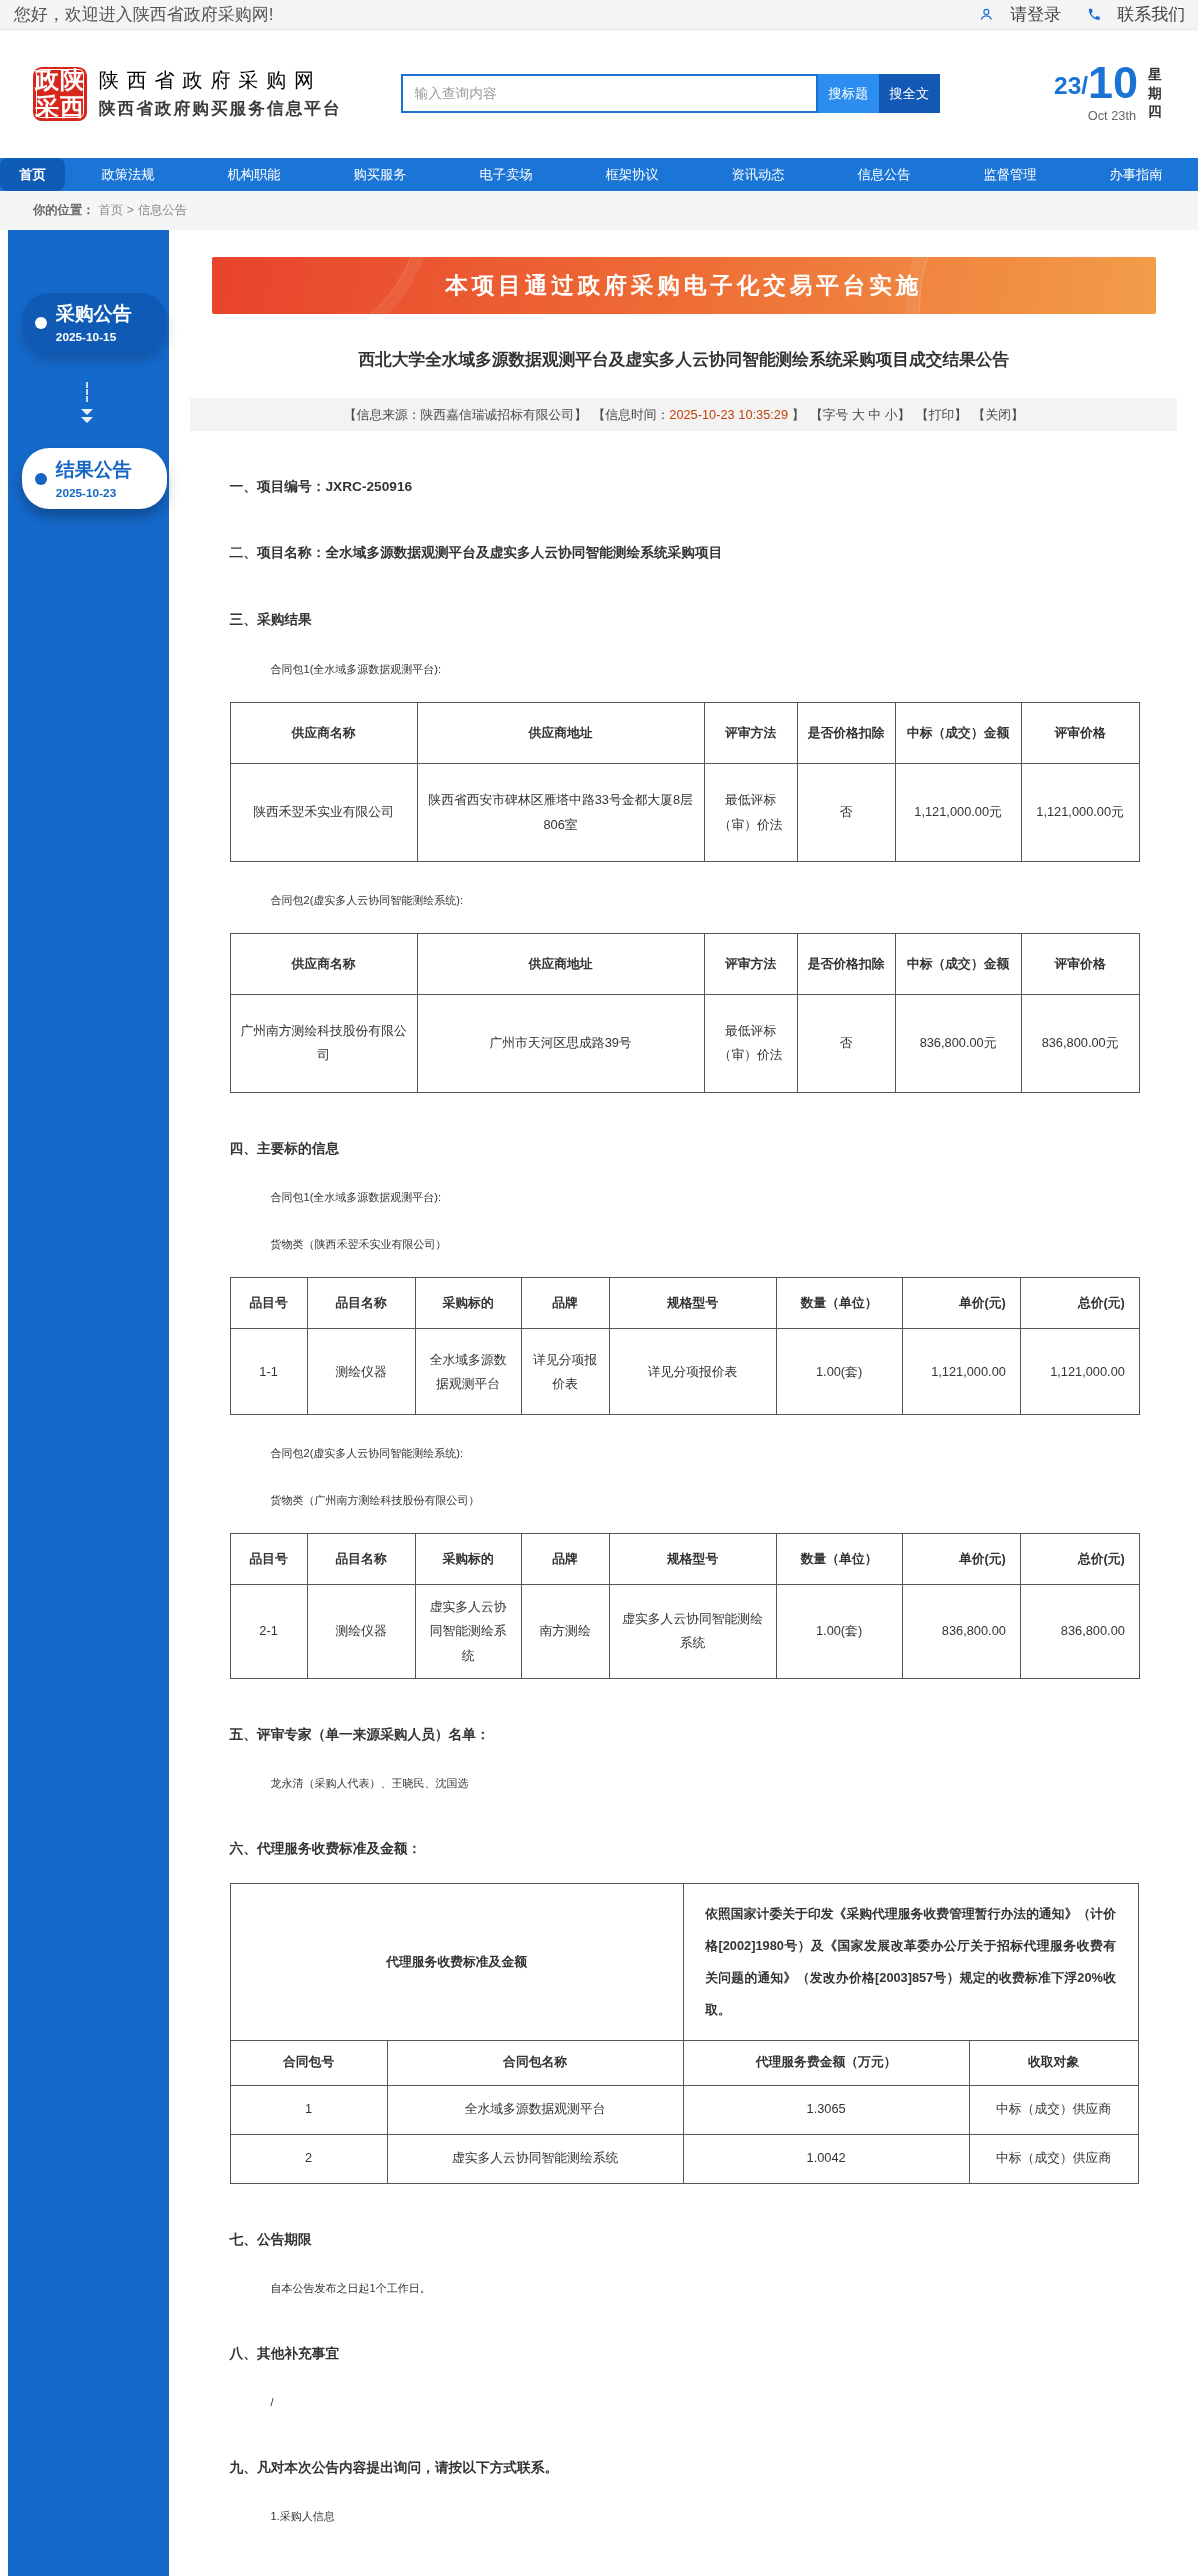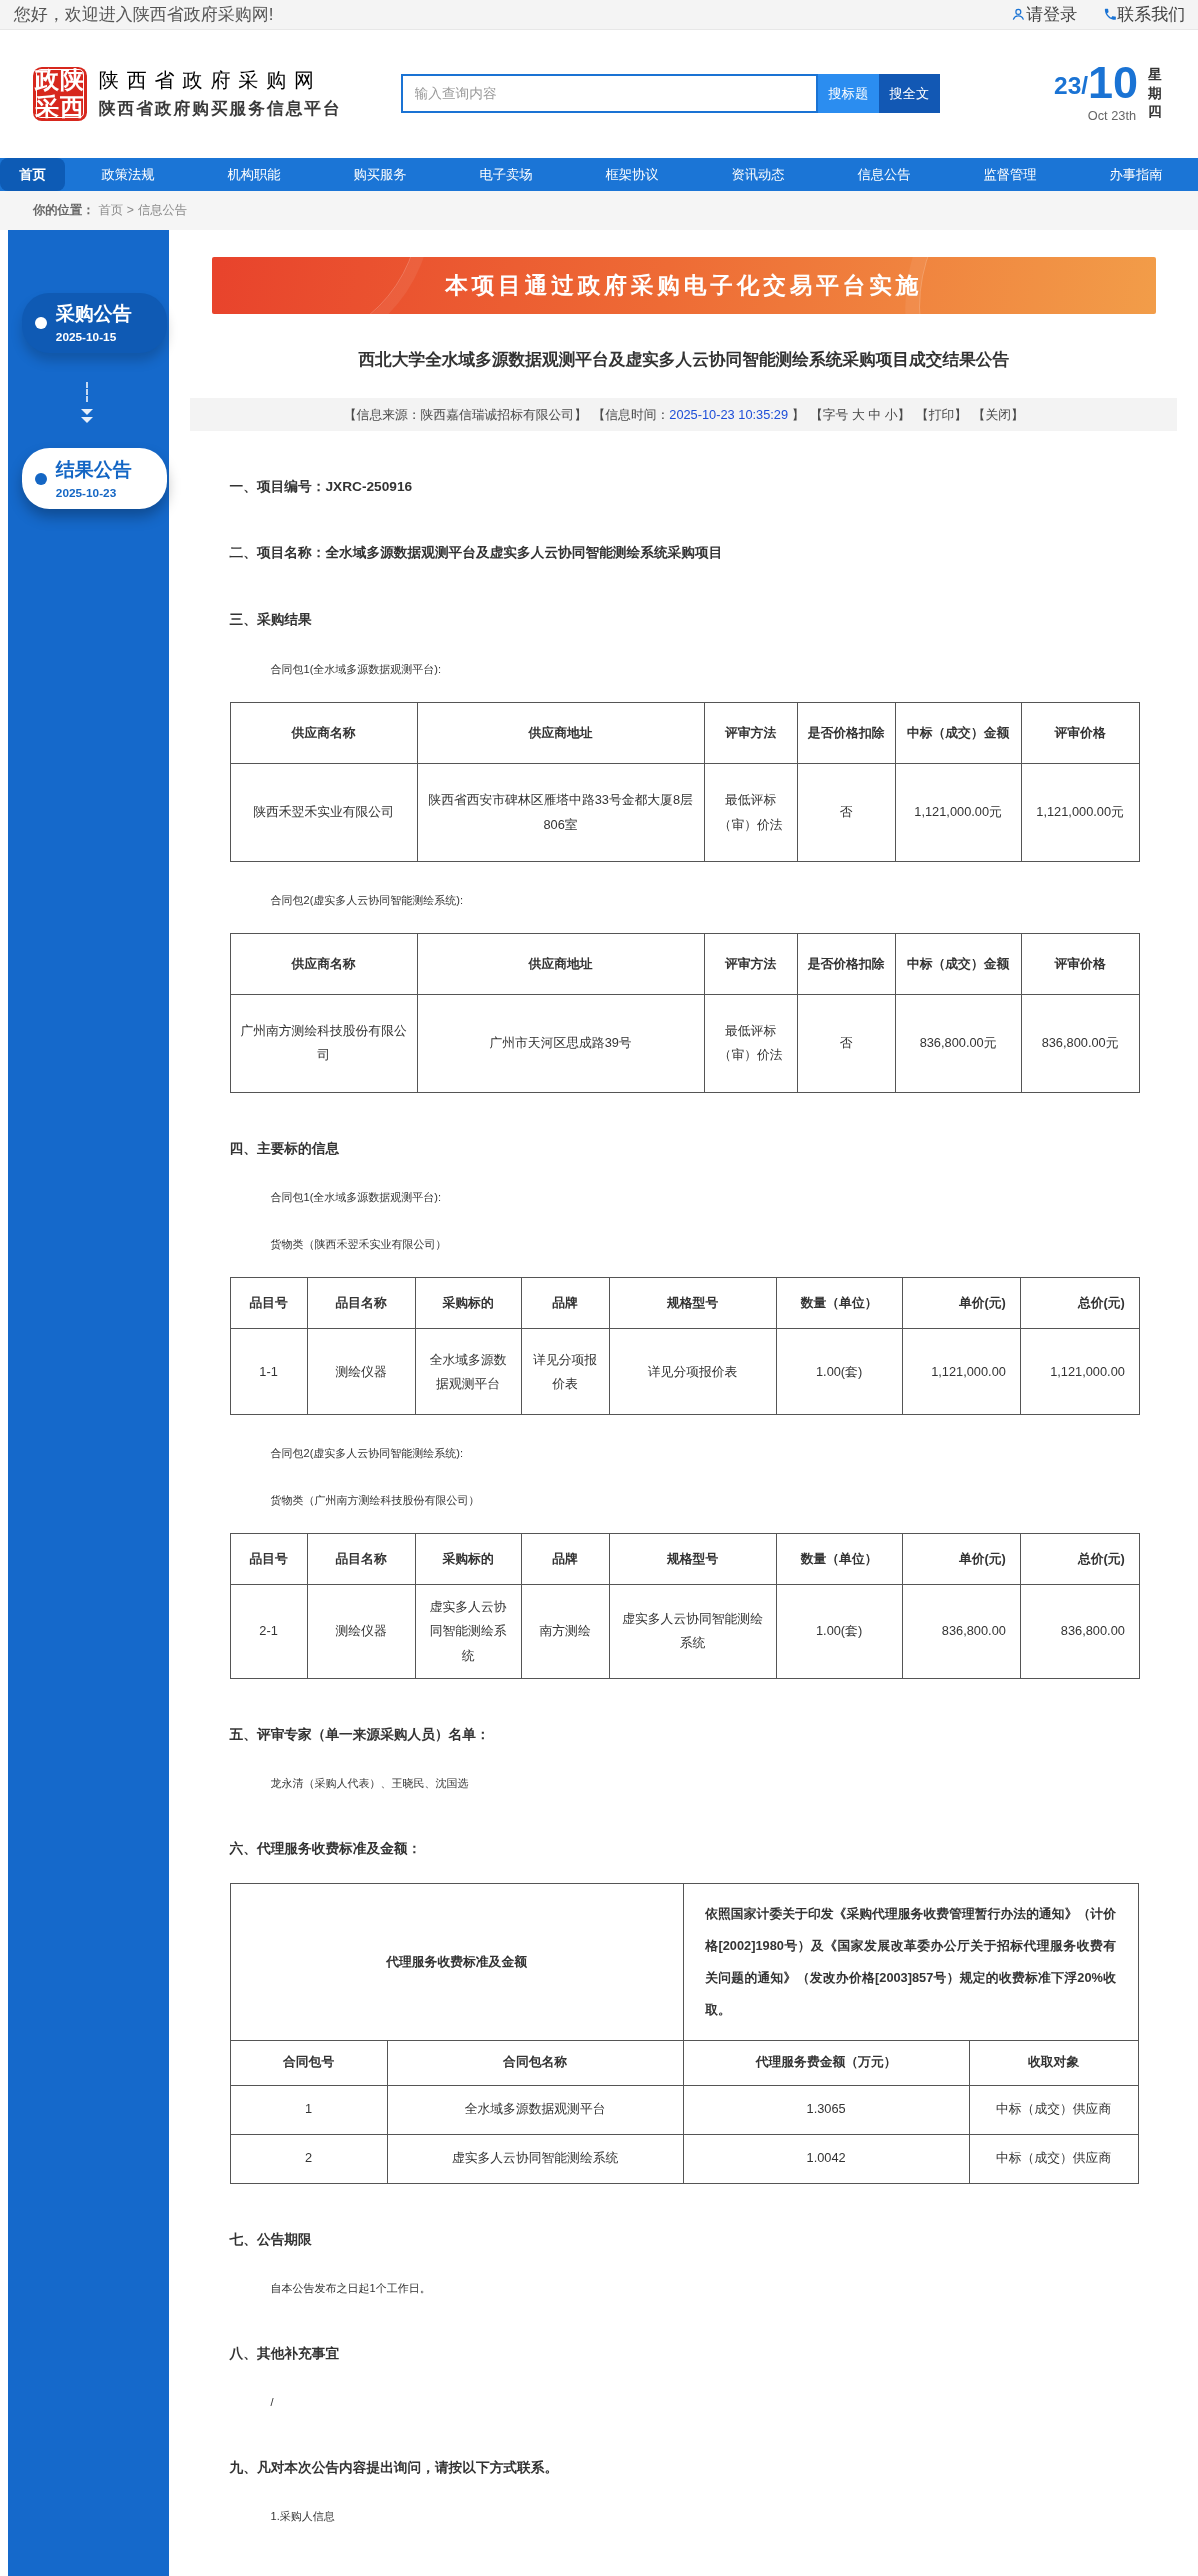--- a/index.html
+++ b/index.html
@@ -4,21 +4,21 @@
 <style>
   * { margin:0; padding:0; box-sizing:border-box; }
   html,body { background:#fff; }
   body { width:1199px; font-family:"Liberation Sans","DejaVu Sans",sans-serif; color:#333; }
   a { text-decoration:none; color:inherit; cursor:pointer;border-radius:8px; }
 
   
   .topbar { height:29.5px; background:#f4f4f4; border-bottom:1px solid #e7e7e7;
     display:flex; align-items:center; justify-content:space-between; padding:0 13.7px; font-size:17px; color:#555; }
   .topbar-right { display:flex; align-items:center; gap:25.5px; }
-  .tb-link { display:flex; align-items:center; gap:0; color:#444; cursor:pointer; }
+  .tb-link { display:flex; align-items:center; gap:16px; color:#444; cursor:pointer; }
   .tb-link svg { width:14.7px; height:14.7px; }
 
   
   .header { height:128px; display:flex; align-items:center; padding:0 27.5px 0 33px; background:#fff; }
   .brand { display:flex; align-items:center; gap:11.8px; cursor:pointer; }
   .logo { position:relative; width:54px; height:54px; background:#d7271d; border-radius:8.8px;
     display:flex; flex-direction:column; align-items:center; justify-content:center;
     color:#fff; font-weight:bold; font-size:24px; line-height:1.1; letter-spacing:1px; }
   .logo::after { content:""; position:absolute; inset:2.9px; border:1px solid #fff; border-radius:4.9px; pointer-events:none; }
   .site-title { font-size:20px; font-weight:normal; color:#000000; letter-spacing:7.9px; }
@@ -71,21 +71,21 @@
     display:flex; align-items:center; justify-content:center; }
   .banner::before, .banner::after { content:""; position:absolute; border:1px solid rgba(255,255,255,.22); border-radius:50%; }
   .banner::before { width:275px; height:275px; left:-69px; top:-187px; box-shadow:0 0 0 11.8px rgba(255,255,255,.07); }
   .banner::after  { width:314px; height:314px; right:-79px; top:-108px; box-shadow:0 0 0 13.7px rgba(255,255,255,.07); }
   .banner span { color:#fff; font-size:22.6px; font-weight:bold; letter-spacing:3.9px; position:relative; z-index:1; }
 
   .doc-title { text-align:center; font-size:16.7px; font-weight:bold; color:#333; margin:33px 59px 0 59px; line-height:1.5; }
 
   .meta { margin:25.5px 21.6px 0 21.6px; background:#f3f3f3; height:33px; line-height:33px;
     text-align:center; font-size:12.8px; color:#4a4a4a; }
-  .meta .red { color:#1d4ed8; }
+  .meta .red { color:#c2410c; }
   .meta-btn { cursor:pointer; }
   .meta > span { margin:0 1px; }
 
   
   .sec { font-weight:bold; font-size:13.7px; color:#333; margin:45px 61px 0 61px; line-height:1.6; }
   .sub { font-size:11px; color:#333; margin:29.5px 61px 0 102px; line-height:1.6; }
 
   table.tbl { border-collapse:collapse; margin:23.6px 0 0 61px; width:908px; table-layout:fixed; font-size:12.8px; color:#333; }
   table.tbl th, table.tbl td { border:1px solid #555; text-align:center; vertical-align:middle; padding:9.8px 7.9px; line-height:1.9; }
   table.tbl th { font-weight:bold; }

